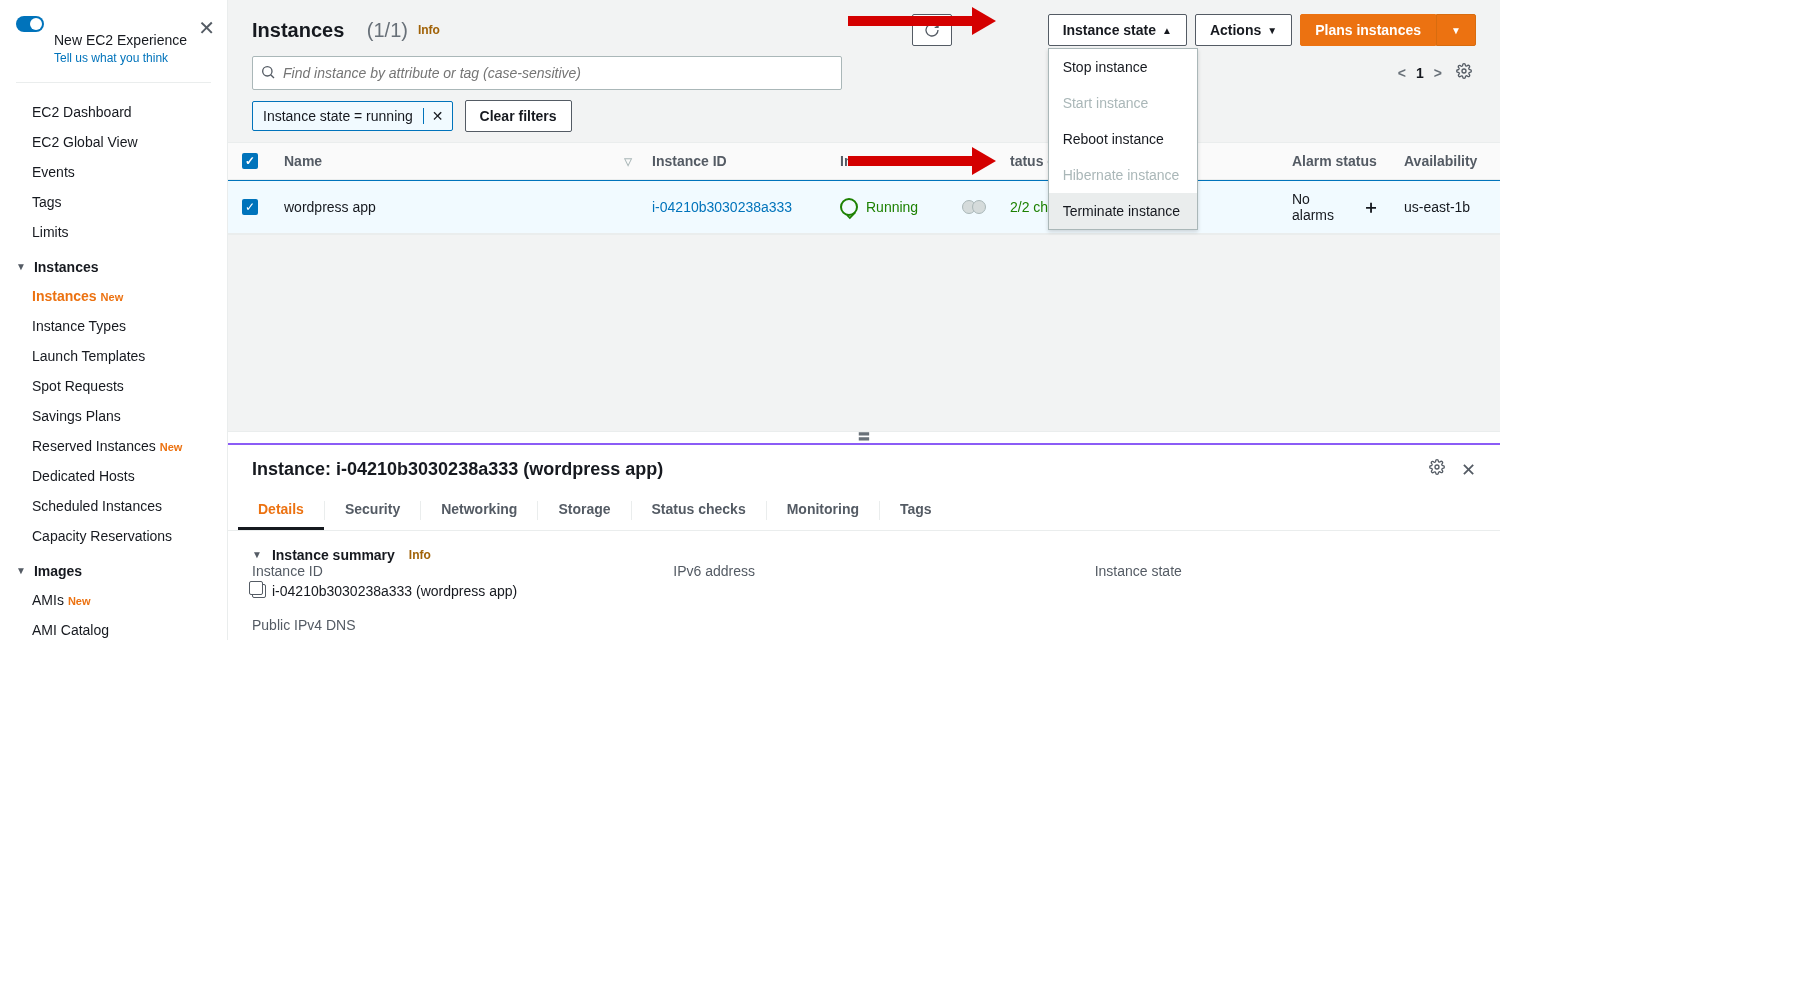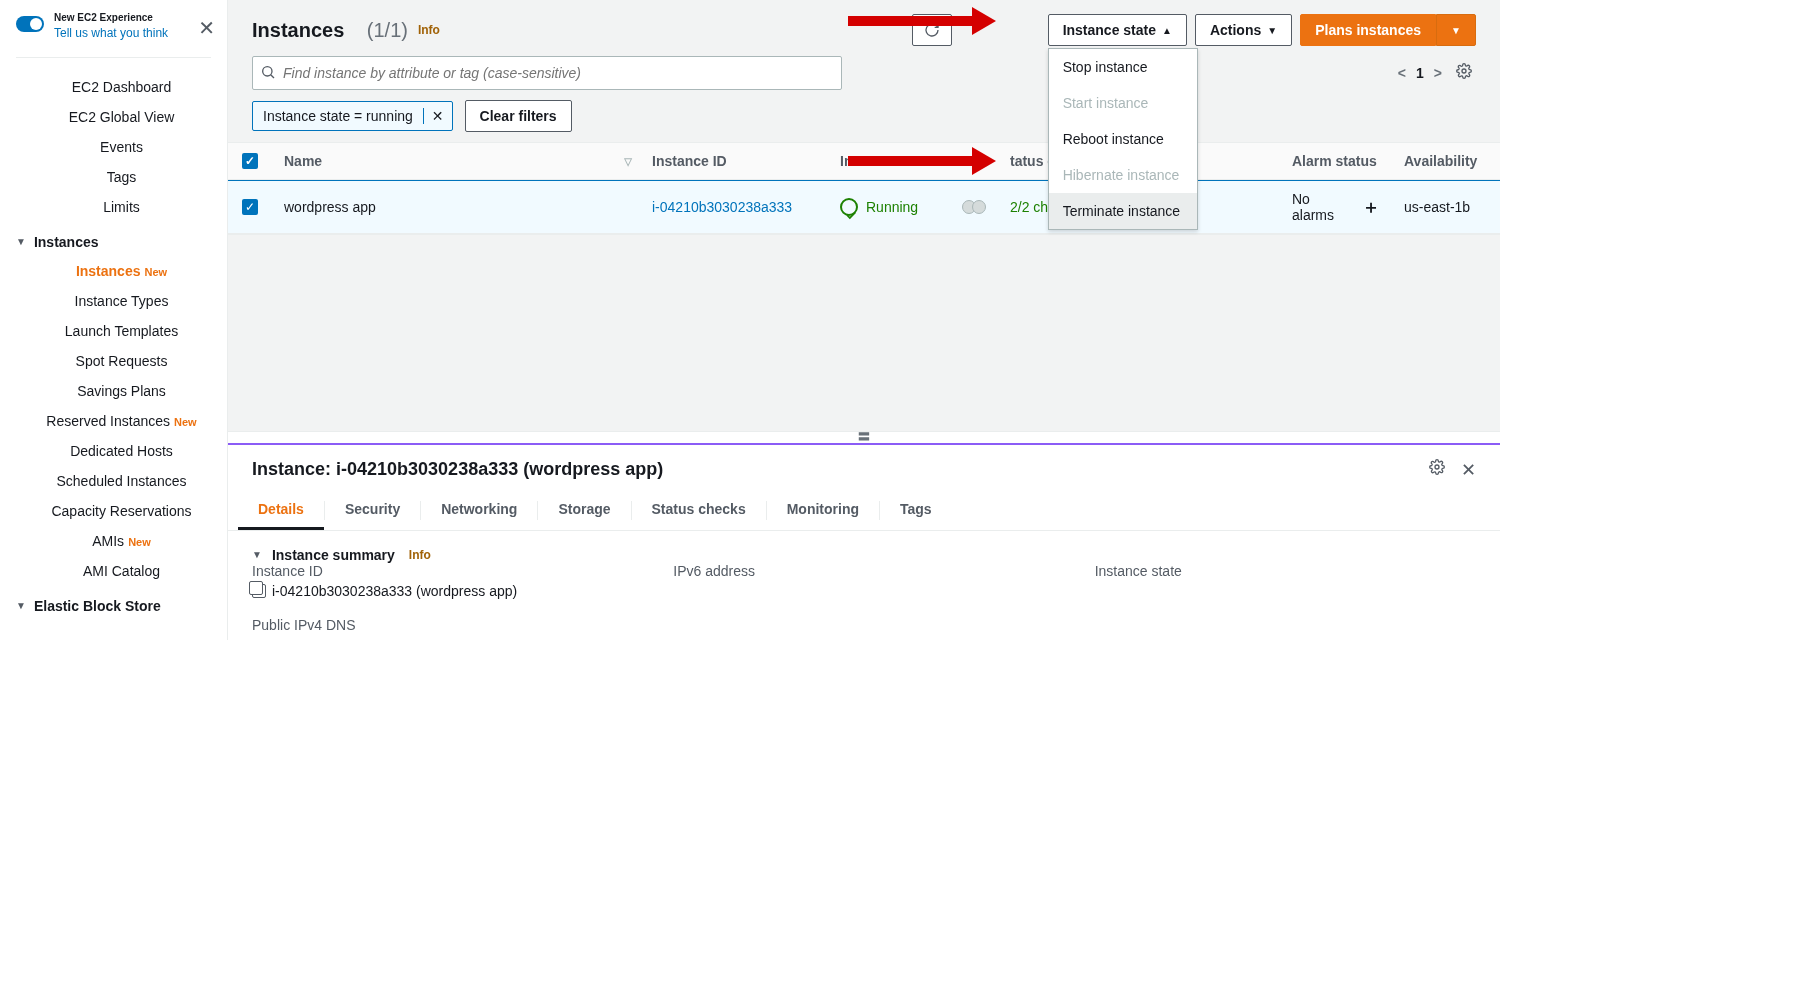--- a/index.html
+++ b/index.html
@@ -6,25 +6,25 @@
   body { font-family: "Amazon Ember", "Helvetica Neue", Arial, sans-serif; font-size: 14px; color: #16191f; background: #fff; width: 1500px; overflow: hidden; }
   a { color: #0073bb; text-decoration: none; }
 
   
   .app { display: flex; height: 640px; }
   .sidebar { width: 228px; border-right: 1px solid #eaeded; padding-top: 8px; position: relative; overflow: hidden; }
   .sidebar-header { display: flex; align-items: flex-start; padding: 4px 16px 8px 16px; }
   .toggle { width: 28px; height: 16px; background: #0073bb; border-radius: 8px; position: relative; flex: 0 0 28px; margin-top: 4px; margin-right: 10px; }
   .toggle::after { content: ""; position: absolute; right: 2px; top: 2px; width: 12px; height: 12px; border-radius: 50%; background: #fff; }
   .sidebar-header .titleblock { line-height: 1.2; }
-  .sidebar-header .title { font-weight: 700; font-size: 10px; }
+  .sidebar-header .title { font-weight: 400; font-size: 14px; margin-top: 20px; }
   .sidebar-header .sub { font-size: 12px; color: #0073bb; }
   .sidebar-close { position: absolute; right: 12px; top: 16px; font-size: 20px; color: #545b64; cursor: pointer; }
   .nav { padding: 6px 0 20px 0; }
-  .nav-item { display: block; padding: 7px 16px 7px 32px; font-size: 14px; color: #16191f; cursor: pointer; text-align: center; }
+  .nav-item { display: block; padding: 7px 16px 7px 32px; font-size: 14px; color: #16191f; cursor: pointer; }
   .nav-item.active { color: #ec7211; font-weight: 700; }
   .nav-badge { color: #ec7211; font-size: 11px; font-weight: 700; margin-left: 4px; }
   .nav-section { display: flex; align-items: center; padding: 12px 16px 6px 16px; font-weight: 700; cursor: pointer; }
   .nav-section::before { content: "▼"; font-size: 10px; margin-right: 8px; color: #545b64; }
   .nav-divider { border-top: 1px solid #eaeded; margin: 8px 16px; }
 
   .main { flex: 1; background: #f2f3f3; display: flex; flex-direction: column; position: relative; }
 
   
   .page-header { display: flex; align-items: center; padding: 14px 24px 10px 24px; background: #f2f3f3; }
@@ -147,20 +147,23 @@
       <a class="nav-item active"><span>Instances</span><span class="nav-badge">New</span></a>
       <a class="nav-item">Instance Types</a>
       <a class="nav-item">Launch Templates</a>
       <a class="nav-item">Spot Requests</a>
       <a class="nav-item">Savings Plans</a>
       <a class="nav-item"><span>Reserved Instances</span><span class="nav-badge">New</span></a>
       <a class="nav-item">Dedicated Hosts</a>
       <a class="nav-item">Scheduled Instances</a>
       <a class="nav-item">Capacity Reservations</a>
 
+      <div class="nav-section">
+          <span>Images</span>
+        </div>
       <a class="nav-item"><span>AMIs</span><span class="nav-badge">New</span></a>
       <a class="nav-item">AMI Catalog</a>
 
       <div class="nav-section">
           <span>Elastic Block Store</span>
         </div>
     </div>
   </aside>
 
   <main class="main">

